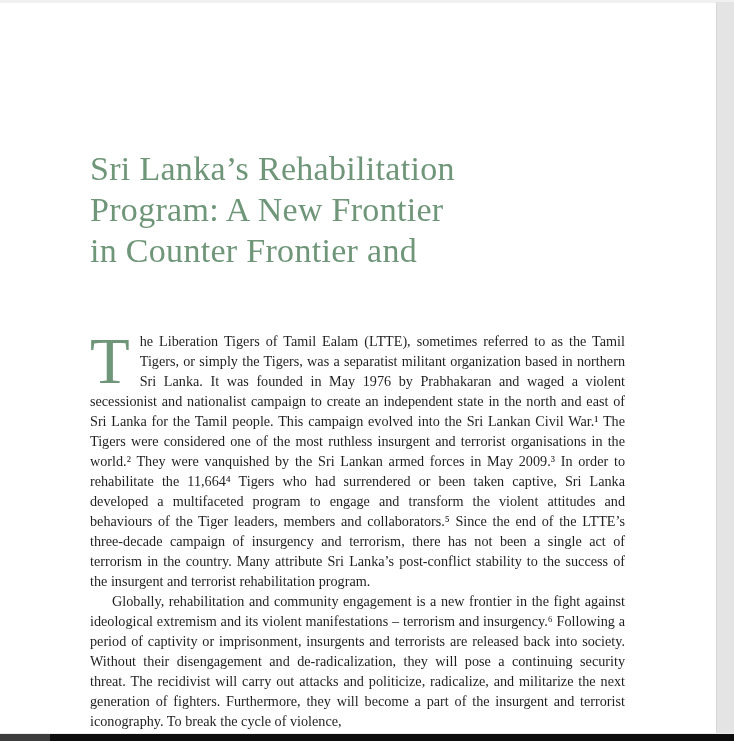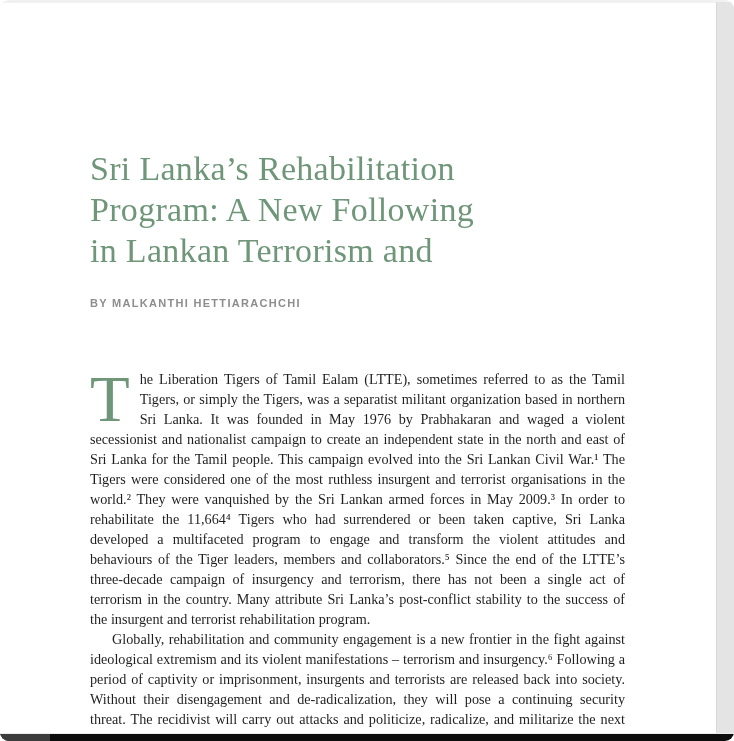--- a/index.html
+++ b/index.html
@@ -7,21 +7,20 @@
     padding: 0;
     background: #ffffff;
   }
   .screen {
     position: relative;
     width: 734px;
     height: 741px;
     background: #ffffff;
     overflow: hidden;
     font-family: "Liberation Serif", serif;
-    border-radius: 9px;
   }
   .top-edge {
     position: absolute;
     top: 0; left: 0; right: 0;
     height: 3px;
     background: #f1f1f1;
   }
   .gutter {
     position: absolute;
     top: 2px;
@@ -98,25 +97,24 @@
 <body>
 
 <div class="screen">
 
   <div class="top-edge"></div>
 
   <div class="content">
 
     <h1 class="title">
       <span class="title-line">Sri Lanka’s Rehabilitation</span>
-      <span class="title-line">Program: A New Following</span>
-      <span class="title-line">in Lankan Terrorism and</span>
+      <span class="title-line">Program: A New Frontier</span>
+      <span class="title-line">in Counter Frontier and</span>
     </h1>
 
-    <div class="byline">BY MALKANTHI HETTIARACHCHI</div>
 
     <div class="body-text">
       <p>
         <span class="dropcap">T</span><span>he Liberation Tigers of Tamil Ealam (LTTE), sometimes referred to as the Tamil Tigers, or simply the Tigers, was a separatist militant organization based in northern Sri Lanka. It was founded in May 1976 by Prabhakaran and waged a violent secessionist and nationalist campaign to create an independent state in the north and east of Sri Lanka for the Tamil people. This campaign evolved into the Sri Lankan Civil War.¹ The Tigers were considered one of the most ruthless insurgent and terrorist organisations in the world.² They were vanquished by the Sri Lankan armed forces in May 2009.³ In order to rehabilitate the 11,664⁴ Tigers who had surrendered or been taken captive, Sri Lanka developed a multifaceted program to engage and transform the violent attitudes and behaviours of the Tiger leaders, members and collaborators.⁵ Since the end of the LTTE’s three-decade campaign of insurgency and terrorism, there has not been a single act of terrorism in the country. Many attribute Sri Lanka’s post-conflict stability to the success of the insurgent and terrorist rehabilitation program.</span>
       </p>
       <p class="para-indent">Globally, rehabilitation and community engagement is a new frontier in the fight against ideological extremism and its violent manifestations – terrorism and insurgency.⁶ Following a period of captivity or imprisonment, insurgents and terrorists are released back into society. Without their disengagement and de-radicalization, they will pose a continuing security threat. The recidivist will carry out attacks and politicize, radicalize, and militarize the next generation of fighters. Furthermore, they will become a part of the insurgent and terrorist iconography. To break the cycle of violence,</p>
     </div>
 
   </div>
 

